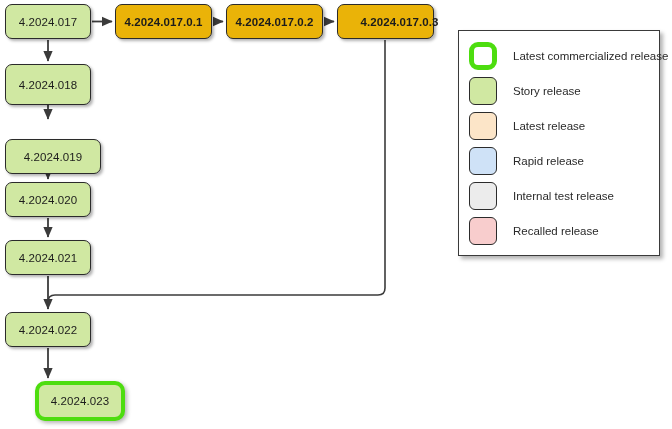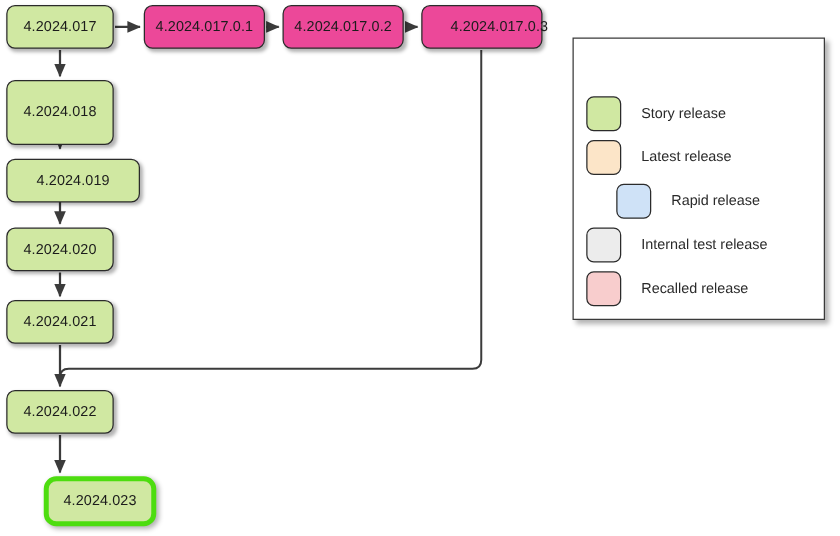--- a/index.html
+++ b/index.html
@@ -42,21 +42,21 @@
     align-items: center;
     justify-content: center;
     font-size: 11.5px;
     color: #1c1c1c;
     letter-spacing: 0.1px;
     white-space: nowrap;
     box-shadow: 2px 2px 3px rgba(0,0,0,0.30);
     background: #d2e8a4;
   }
   .node.story  { background: #d0e8a2; }
-  .node.rapid  { background: #ec4899; }
+  .node.rapid  { background: #eab308; font-weight: bold; }
 
   .node.latest {
     border: 4px solid #4ddd0f;
     border-radius: 10px;
     box-shadow: 2px 2px 4px rgba(0,0,0,0.30);
   }
   .node.latest .node-label-inner {
     display: block;
   }
 
@@ -138,51 +138,55 @@
       </div>
       <div class="node rapid" style="left: 115px; top: 4px; width: 97px; height: 35px;">
         <span class="node-label-inner">4.2024.017.0.1</span>
       </div>
       <div class="node rapid" style="left: 226px; top: 4px; width: 97px; height: 35px;">
         <span class="node-label-inner">4.2024.017.0.2</span>
       </div>
       <div class="node rapid" style="left: 337px; top: 4px; width: 97px; height: 35px; padding-left: 28px;">
         <span class="node-label-inner">4.2024.017.0.3</span>
       </div>
-      <div class="node story" style="left: 5px; top: 64px; width: 86px; height: 52px;">
+      <div class="node story" style="left: 5px; top: 64px; width: 86px; height: 41px;">
         <span class="node-label-inner">4.2024.018</span>
       </div>
-      <div class="node story" style="left: 5px; top: 127px; width: 107px; height: 35px; justify-content: center;">
+      <div class="node story" style="left: 5px; top: 139px; width: 96px; height: 35px; justify-content: center;">
         <span class="node-label-inner">4.2024.019</span>
       </div>
       <div class="node story" style="left: 5px; top: 182px; width: 86px; height: 35px;">
         <span class="node-label-inner">4.2024.020</span>
       </div>
       <div class="node story" style="left: 5px; top: 240px; width: 86px; height: 35px; align-items: center;">
         <span class="node-label-inner">4.2024.021</span>
       </div>
       <div class="node story" style="left: 5px; top: 312px; width: 86px; height: 35px;">
         <span class="node-label-inner">4.2024.022</span>
       </div>
       <div class="node story latest" style="left: 3px; top: 381px; width: 90px; height: 40px; margin-left: 32px;">
         <span class="node-label-inner">4.2024.023</span>
       </div>
     </div>
 
   <div id="legend">
     <div class="legend-list" id="legend-list">
+        <div class="legend-row" style="top: 8px;">
+          <span class="legend-swatch highlight"></span>
+          <span class="legend-text">Latest commercialized release</span>
+        </div>
         <div class="legend-row" style="top: 43px;">
           <span class="legend-swatch" style="background: rgb(208, 232, 162);"></span>
           <span class="legend-text">Story release</span>
         </div>
         <div class="legend-row" style="top: 78px;">
           <span class="legend-swatch" style="background: rgb(252, 229, 200);"></span>
           <span class="legend-text">Latest release</span>
         </div>
-        <div class="legend-row" style="top: 113px; margin-left: 24px;">
+        <div class="legend-row" style="top: 113px;">
           <span class="legend-swatch" style="background: rgb(207, 226, 247);"></span>
           <span class="legend-text">Rapid release</span>
         </div>
         <div class="legend-row" style="top: 148px;">
           <span class="legend-swatch" style="background: rgb(236, 236, 236);"></span>
           <span class="legend-text">Internal test release</span>
         </div>
         <div class="legend-row" style="top: 183px;">
           <span class="legend-swatch" style="background: rgb(248, 205, 205);"></span>
           <span class="legend-text">Recalled release</span>

